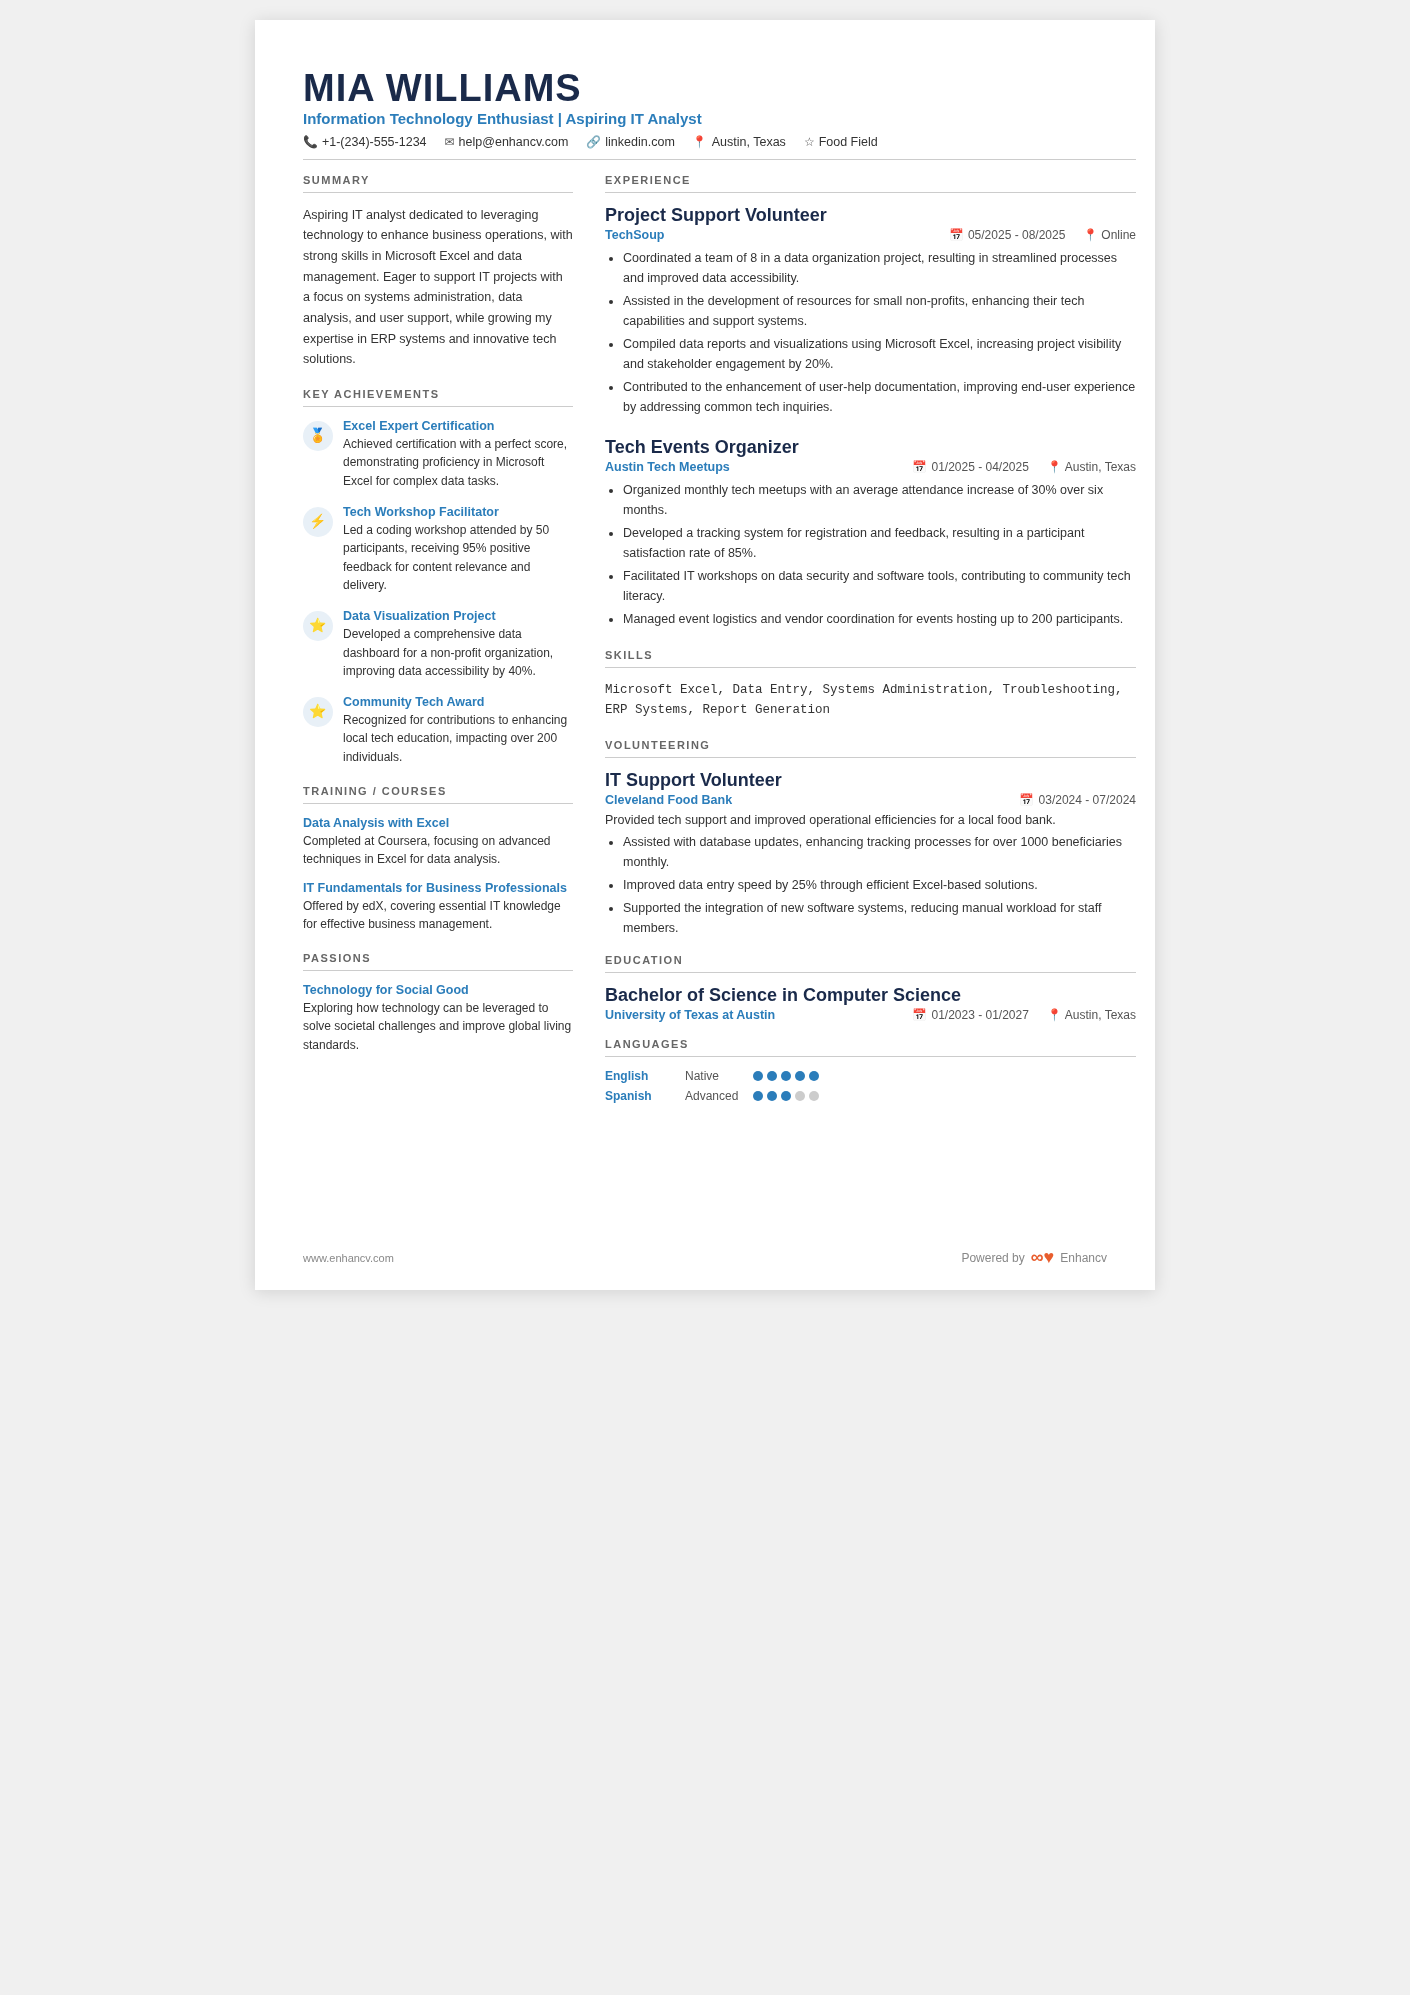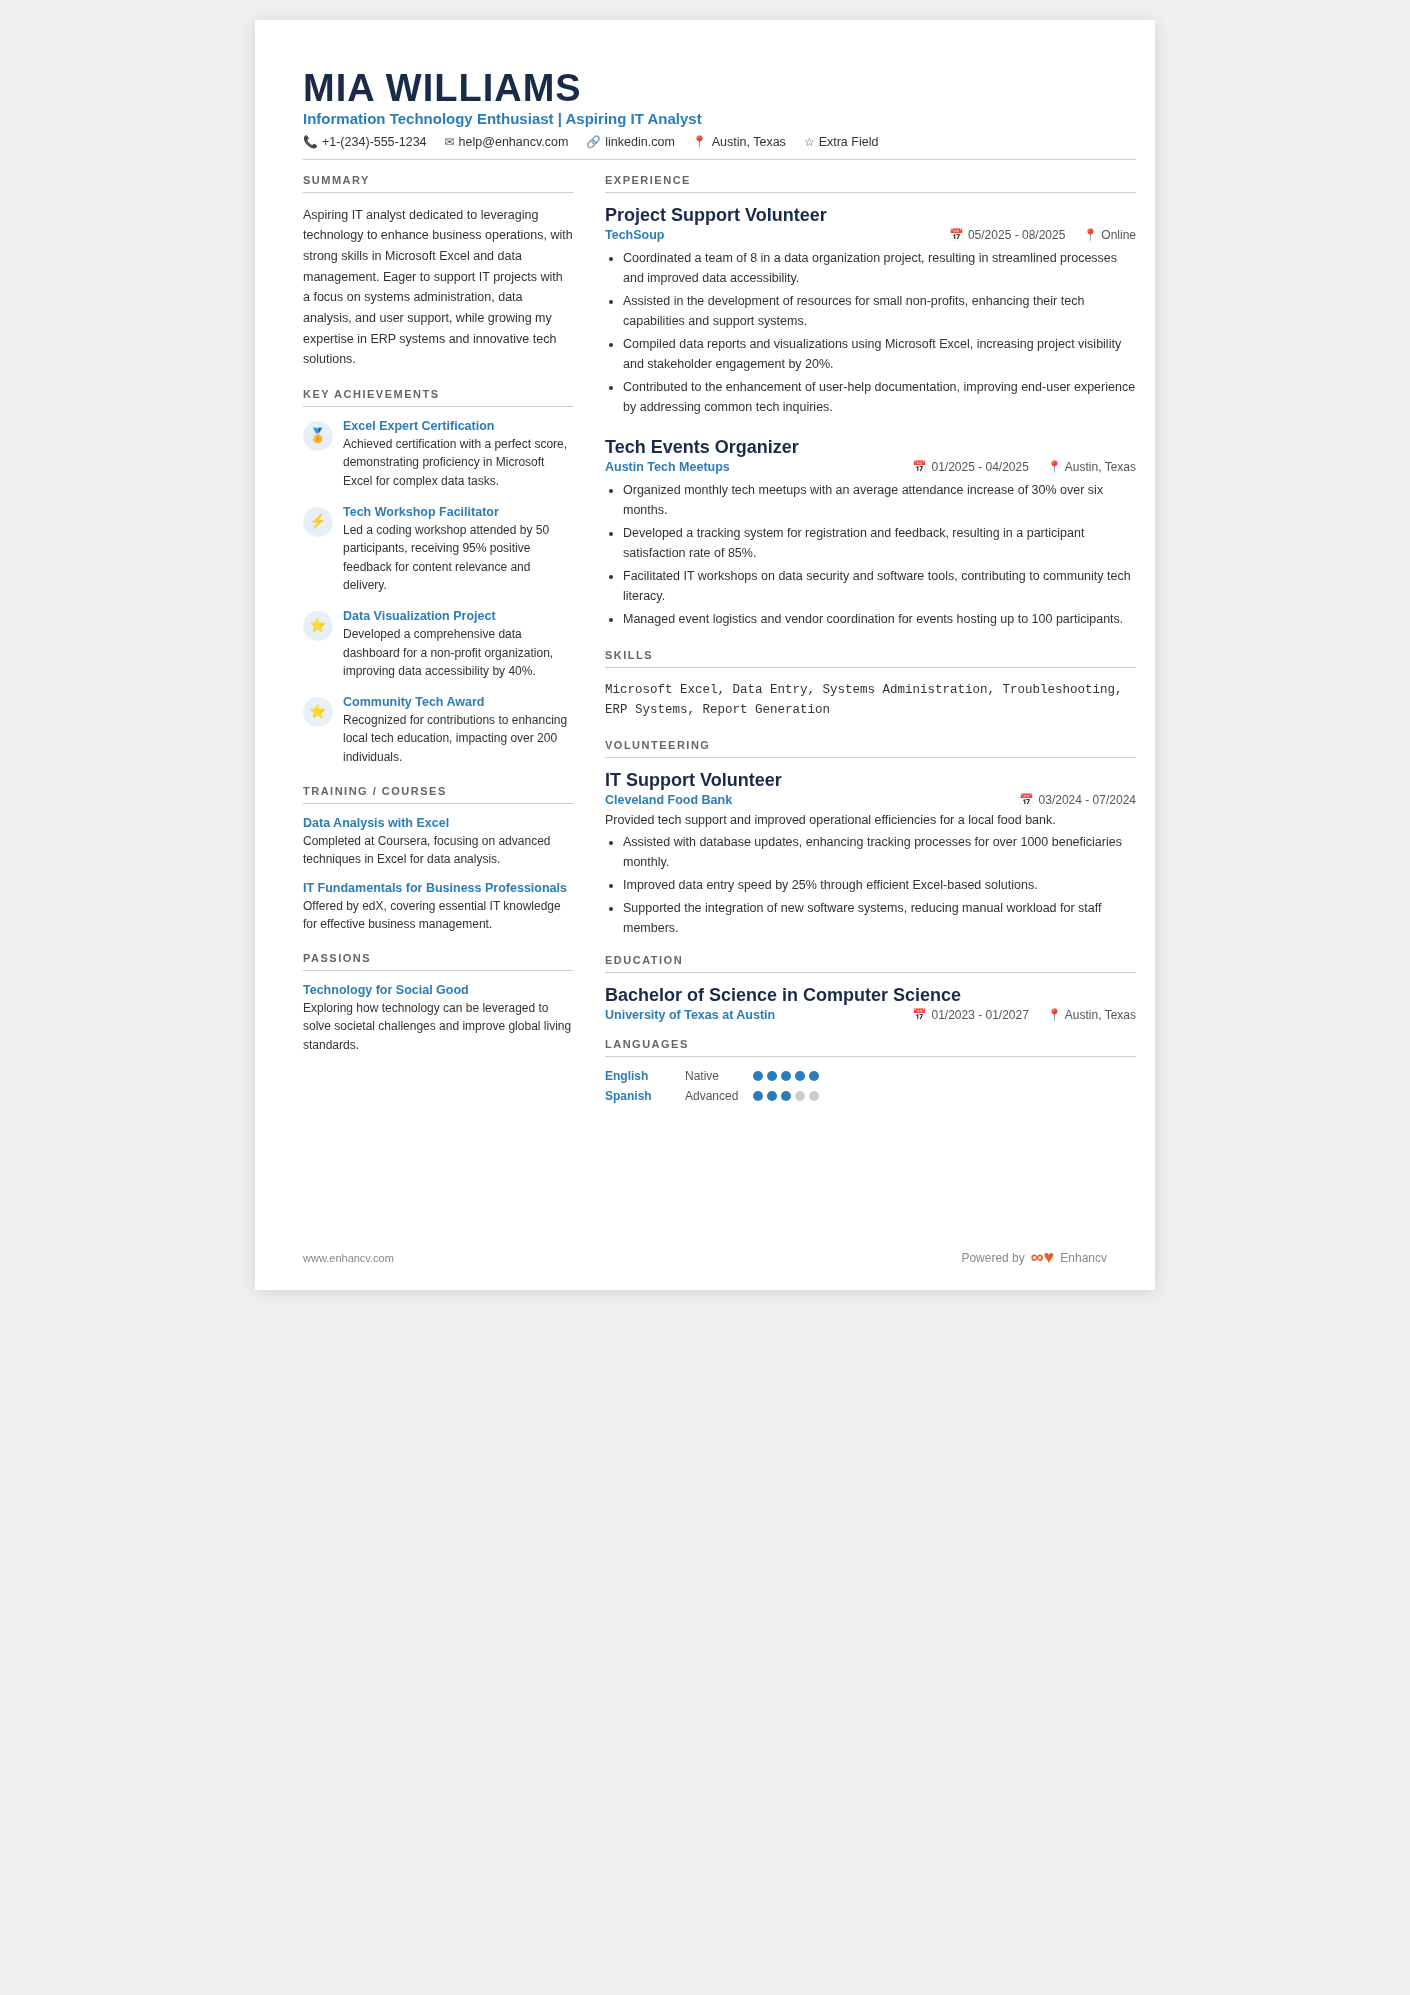--- a/index.html
+++ b/index.html
@@ -312,21 +312,21 @@
       <div class="contact-item">
         <span class="contact-icon">🔗</span>
         <span>linkedin.com</span>
       </div>
       <div class="contact-item">
         <span class="contact-icon">📍</span>
         <span>Austin, Texas</span>
       </div>
       <div class="contact-item">
         <span class="contact-icon">☆</span>
-        <span>Extra Field</span>
+        <span>Food Field</span>
       </div>
     </div>
   </div>
 
   <hr class="divider">
 
   <div class="body-layout">
 
     <div class="left-col">
 
@@ -439,21 +439,21 @@
           <span>📅</span> 01/2025 - 04/2025
         </span>
         <span class="exp-location">
           <span>📍</span> Austin, Texas
         </span>
       </div>
       <ul class="exp-bullets">
                 <li>Organized monthly tech meetups with an average attendance increase of 30% over six months.</li>
                 <li>Developed a tracking system for registration and feedback, resulting in a participant satisfaction rate of 85%.</li>
                 <li>Facilitated IT workshops on data security and software tools, contributing to community tech literacy.</li>
-                <li>Managed event logistics and vendor coordination for events hosting up to 100 participants.</li>
+                <li>Managed event logistics and vendor coordination for events hosting up to 200 participants.</li>
               </ul>
     </div>
           </div>
       </div>
 
       <div style="margin-bottom:16px;">
         <div class="section-label">SKILLS</div>
         <hr class="right-divider">
         <div class="skills-text">Microsoft Excel, Data Entry, Systems Administration, Troubleshooting, ERP Systems, Report Generation</div>
       </div>

